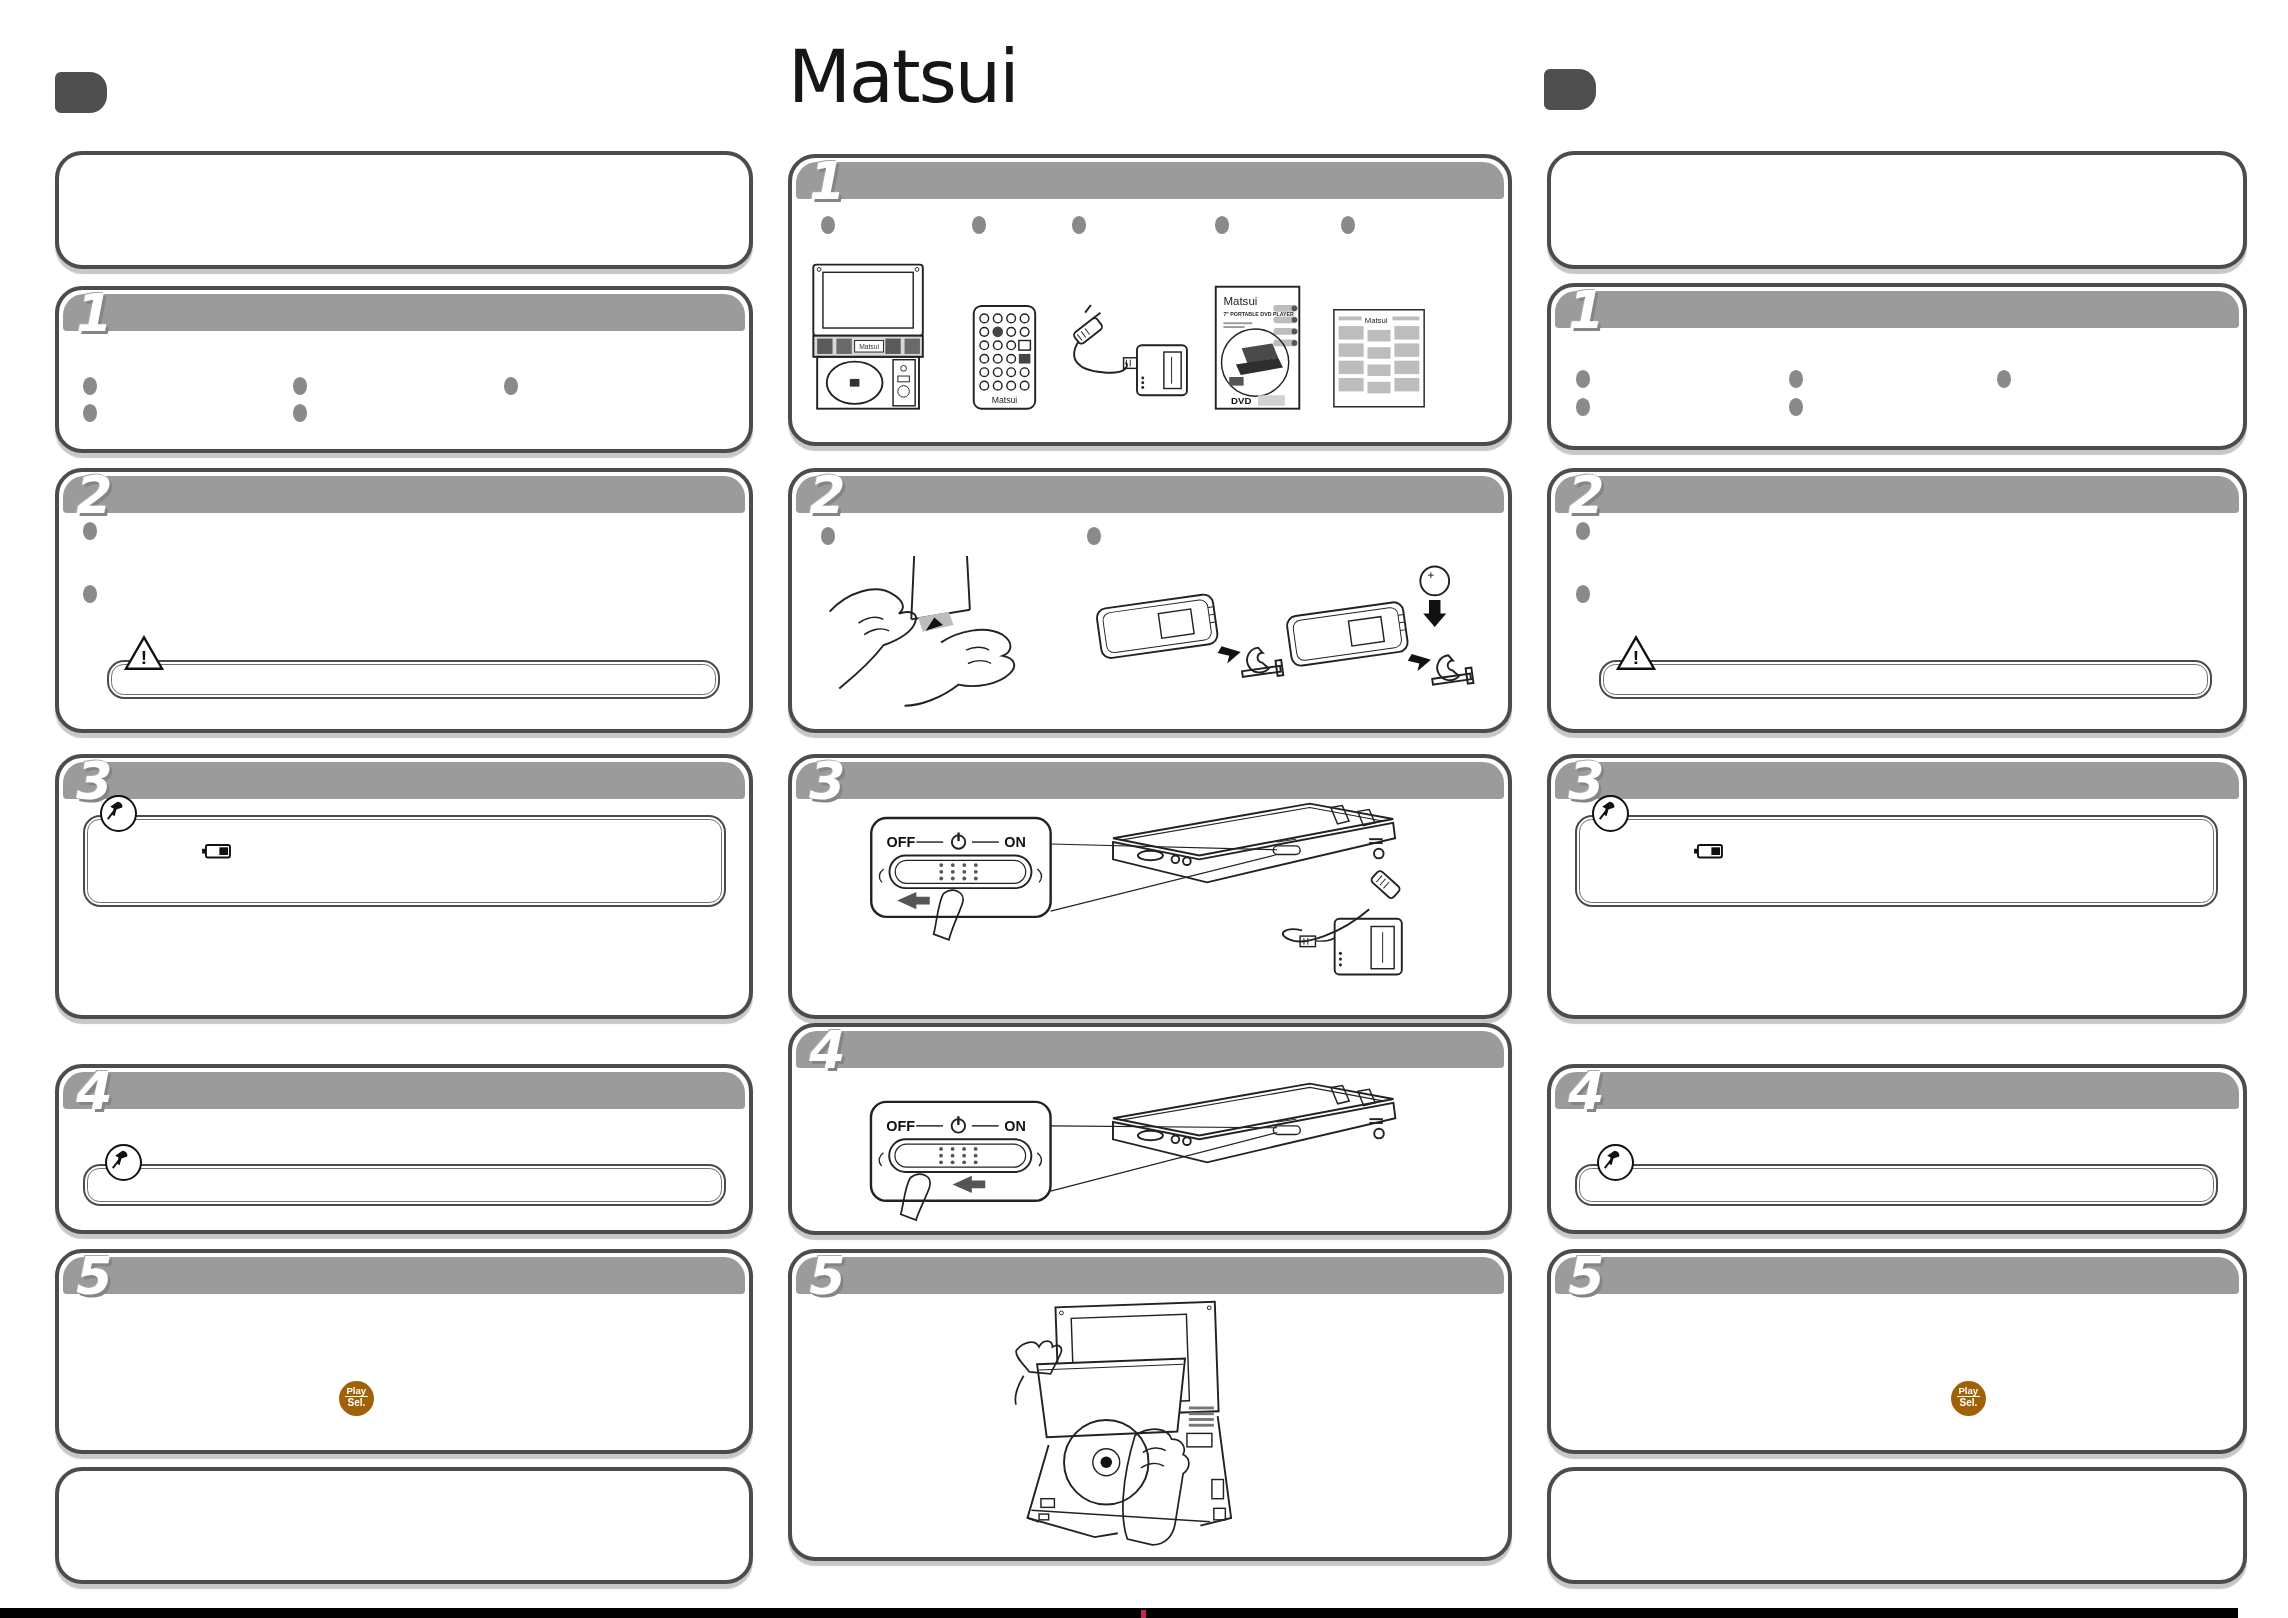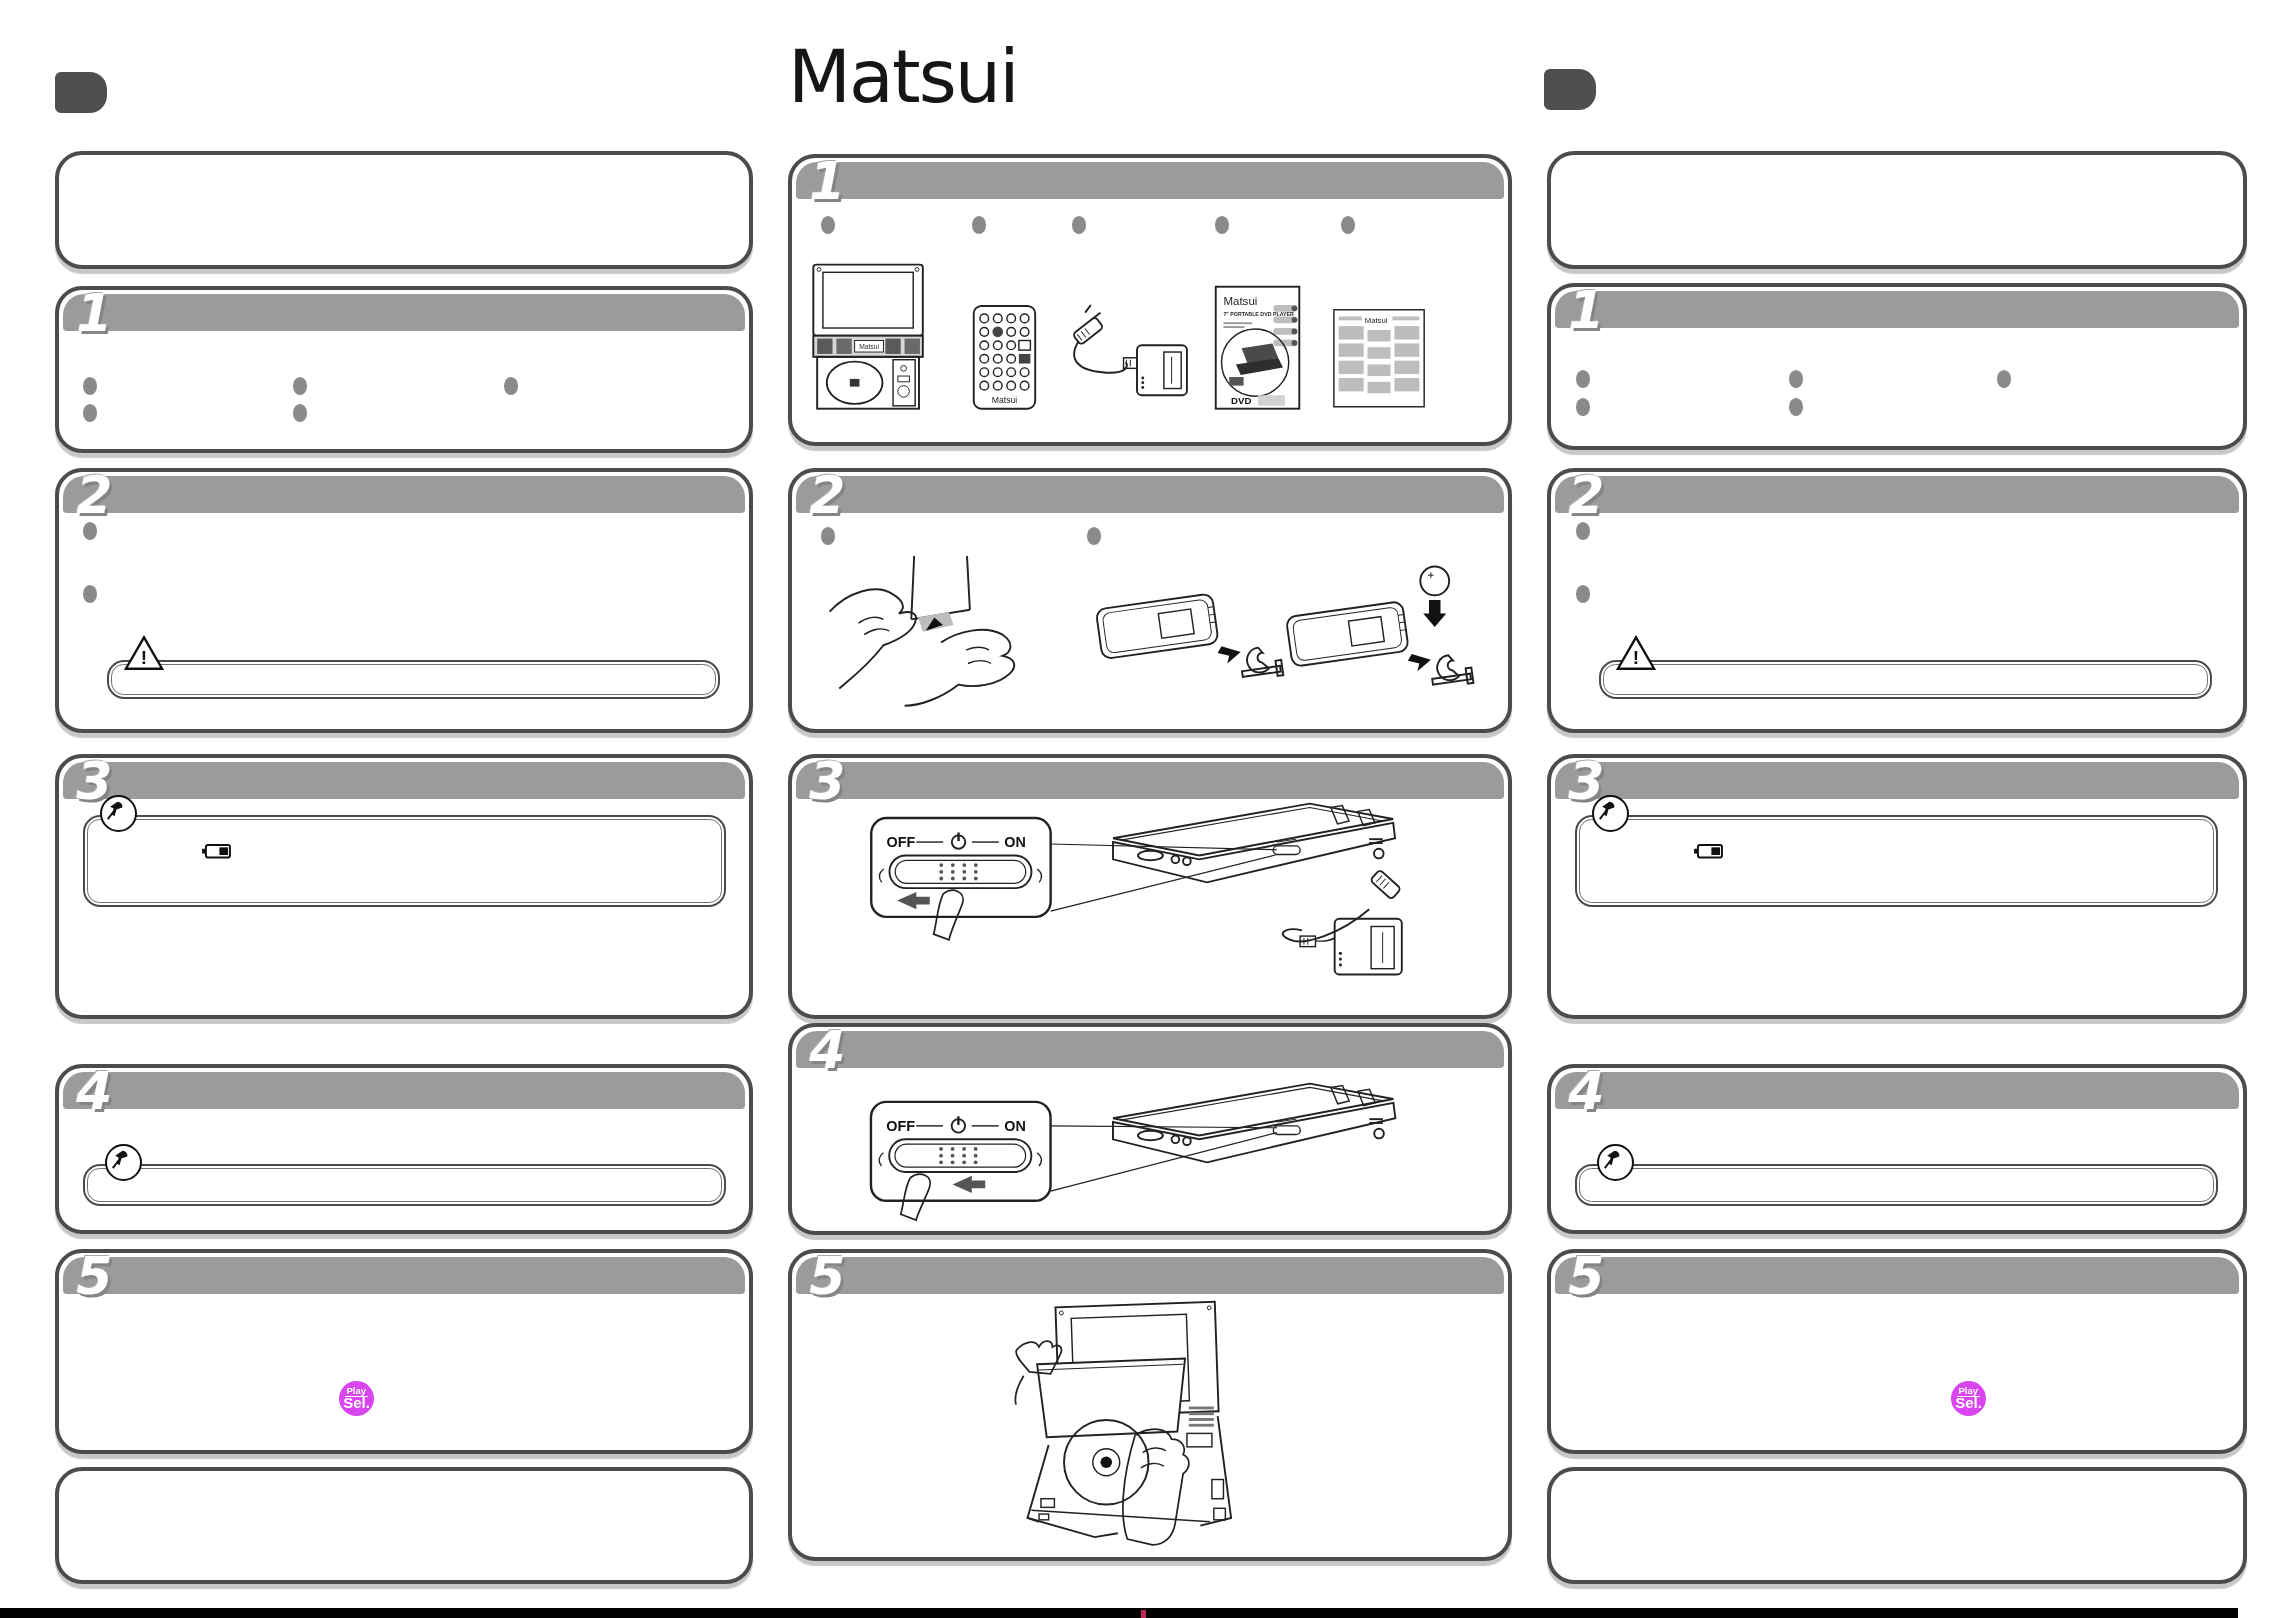--- a/index.html
+++ b/index.html
@@ -22,25 +22,25 @@
 
   
   .note { position:absolute; border:2.9px solid #4a4a4a; border-radius:17.3px; background:#fff; }
   .note::after { content:""; position:absolute; inset:1.9px; border:1.4px solid #6f6f6f; border-radius:12.5px; }
 
   
   .pin { position:absolute; width:33px; height:33px; border:2.9px solid #111; border-radius:50%;
          background:#fff; z-index:2; }
 
   
-  .psbadge { position:absolute; width:35px; height:35px; border-radius:50%; background:#d946ef;
+  .psbadge { position:absolute; width:35px; height:35px; border-radius:50%; background:#a16207;
              color:#fff; text-align:center; font-weight:bold; }
   .psbadge .t { display:block; font-size:9.6px; line-height:11.5px; margin-top:3.8px;
                 border-bottom:1.9px solid #fff; width:23px; margin-left:5.8px;}
-  .psbadge .b { display:block; font-size:15px; line-height:11.5px; }
+  .psbadge .b { display:block; font-size:10px; line-height:11.5px; }
 
   
   .tab-icon { position:absolute; width:52px; height:41px; background:#4f4f4f;
               border-radius:5.8px 17.3px 17.3px 5.8px; }
 
   .logo { position:absolute; left:788px; top:38px; font-family:"DejaVu Sans", sans-serif;
           font-size:73px; line-height:77px; color:#161616; letter-spacing:-1.9px; }
 
   .footer-bar { position:absolute; left:0; top:1608px; width:2238px; height:10.6px; background:#000; }
   .reg-mark  { position:absolute; left:1141px; top:1610px; width:4.8px; height:8.6px; background:#c4245e; }

